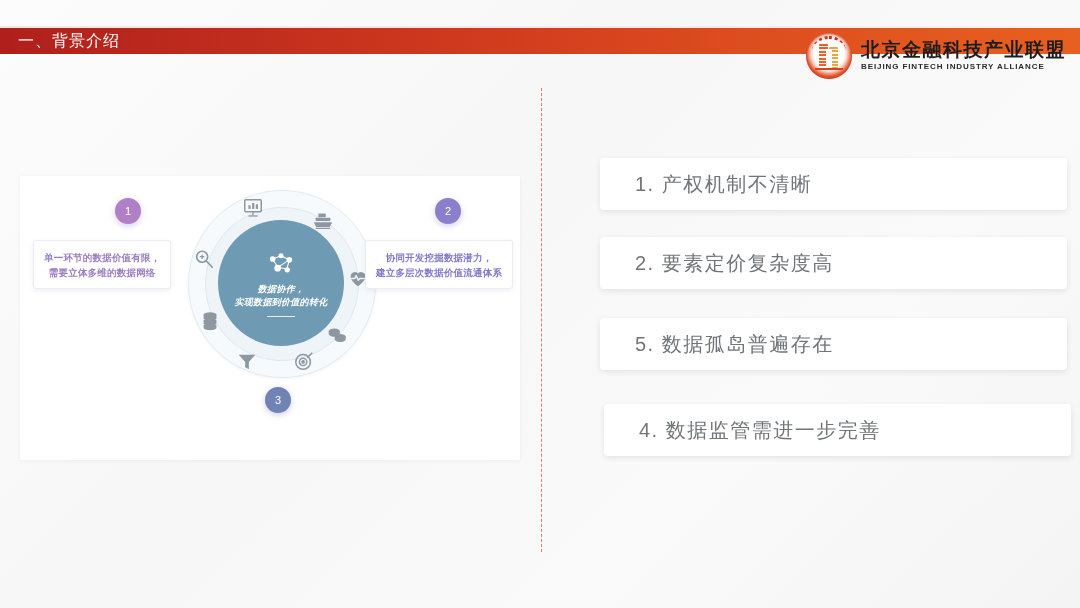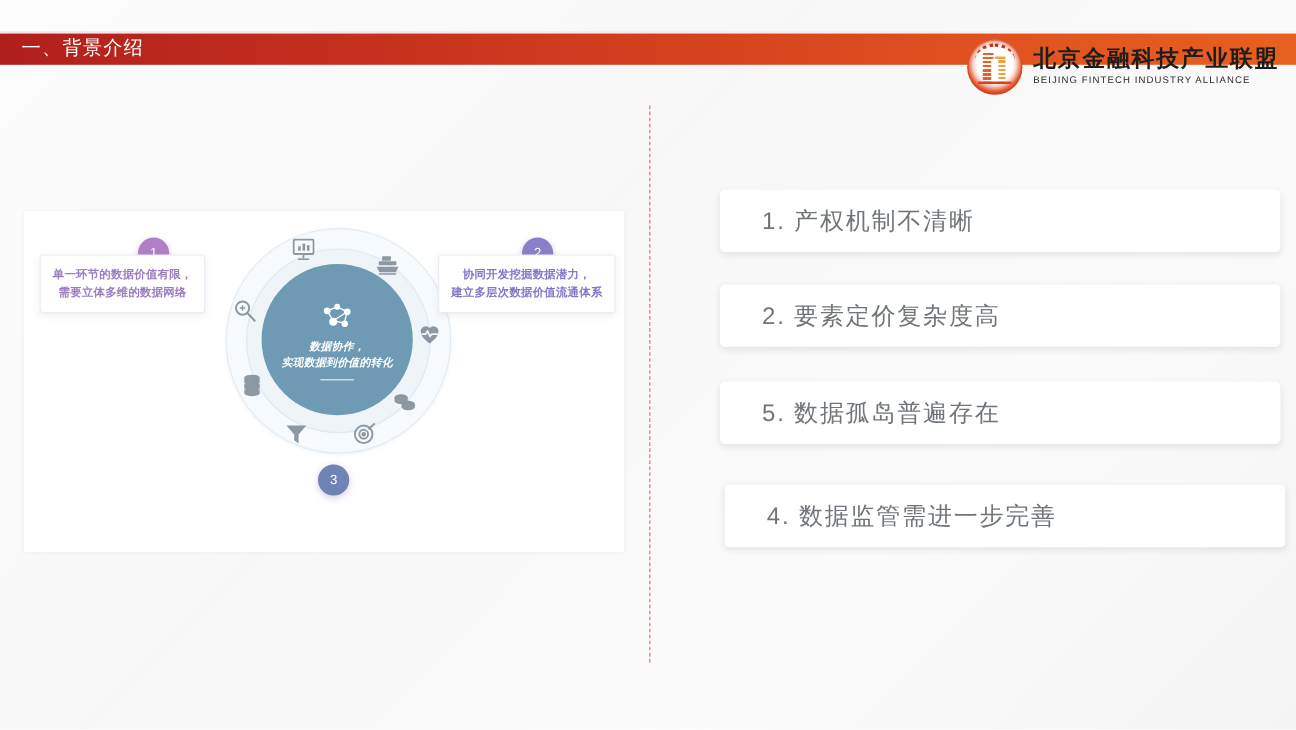--- a/index.html
+++ b/index.html
@@ -96,21 +96,21 @@
   #logo-cn {
     font-size: 19px;
     font-weight: bold;
     color: #1d1d1d;
     letter-spacing: 1.5px;
     line-height: 22px;
     white-space: nowrap;
   }
   #logo-en {
     font-size: 8px;
-    font-weight: normal;
+    font-weight: bold;
     color: #2b2b2b;
     letter-spacing: 0.9px;
     line-height: 12px;
     white-space: nowrap;
   }
 
   
   #section-title {
     position: absolute;
     left: 152px; top: 107px;
@@ -198,20 +198,21 @@
     border: 1px solid #ececf4;
     border-radius: 3px;
     box-shadow: 0 2px 5px rgba(120,110,160,0.10);
     text-align: center;
     padding: 9px 10px 8px;
     line-height: 15px;
     font-size: 9.5px;
     font-weight: bold;
     letter-spacing: 0.2px;
     white-space: nowrap;
+    margin-top: 28px;
   }
   .callout .l2 { display: block; }
   .badge {
     position: absolute;
     width: 26px; height: 26px;
     border-radius: 50%;
     color: #ffffff;
     font-size: 11px;
     display: flex;
     align-items: center;

